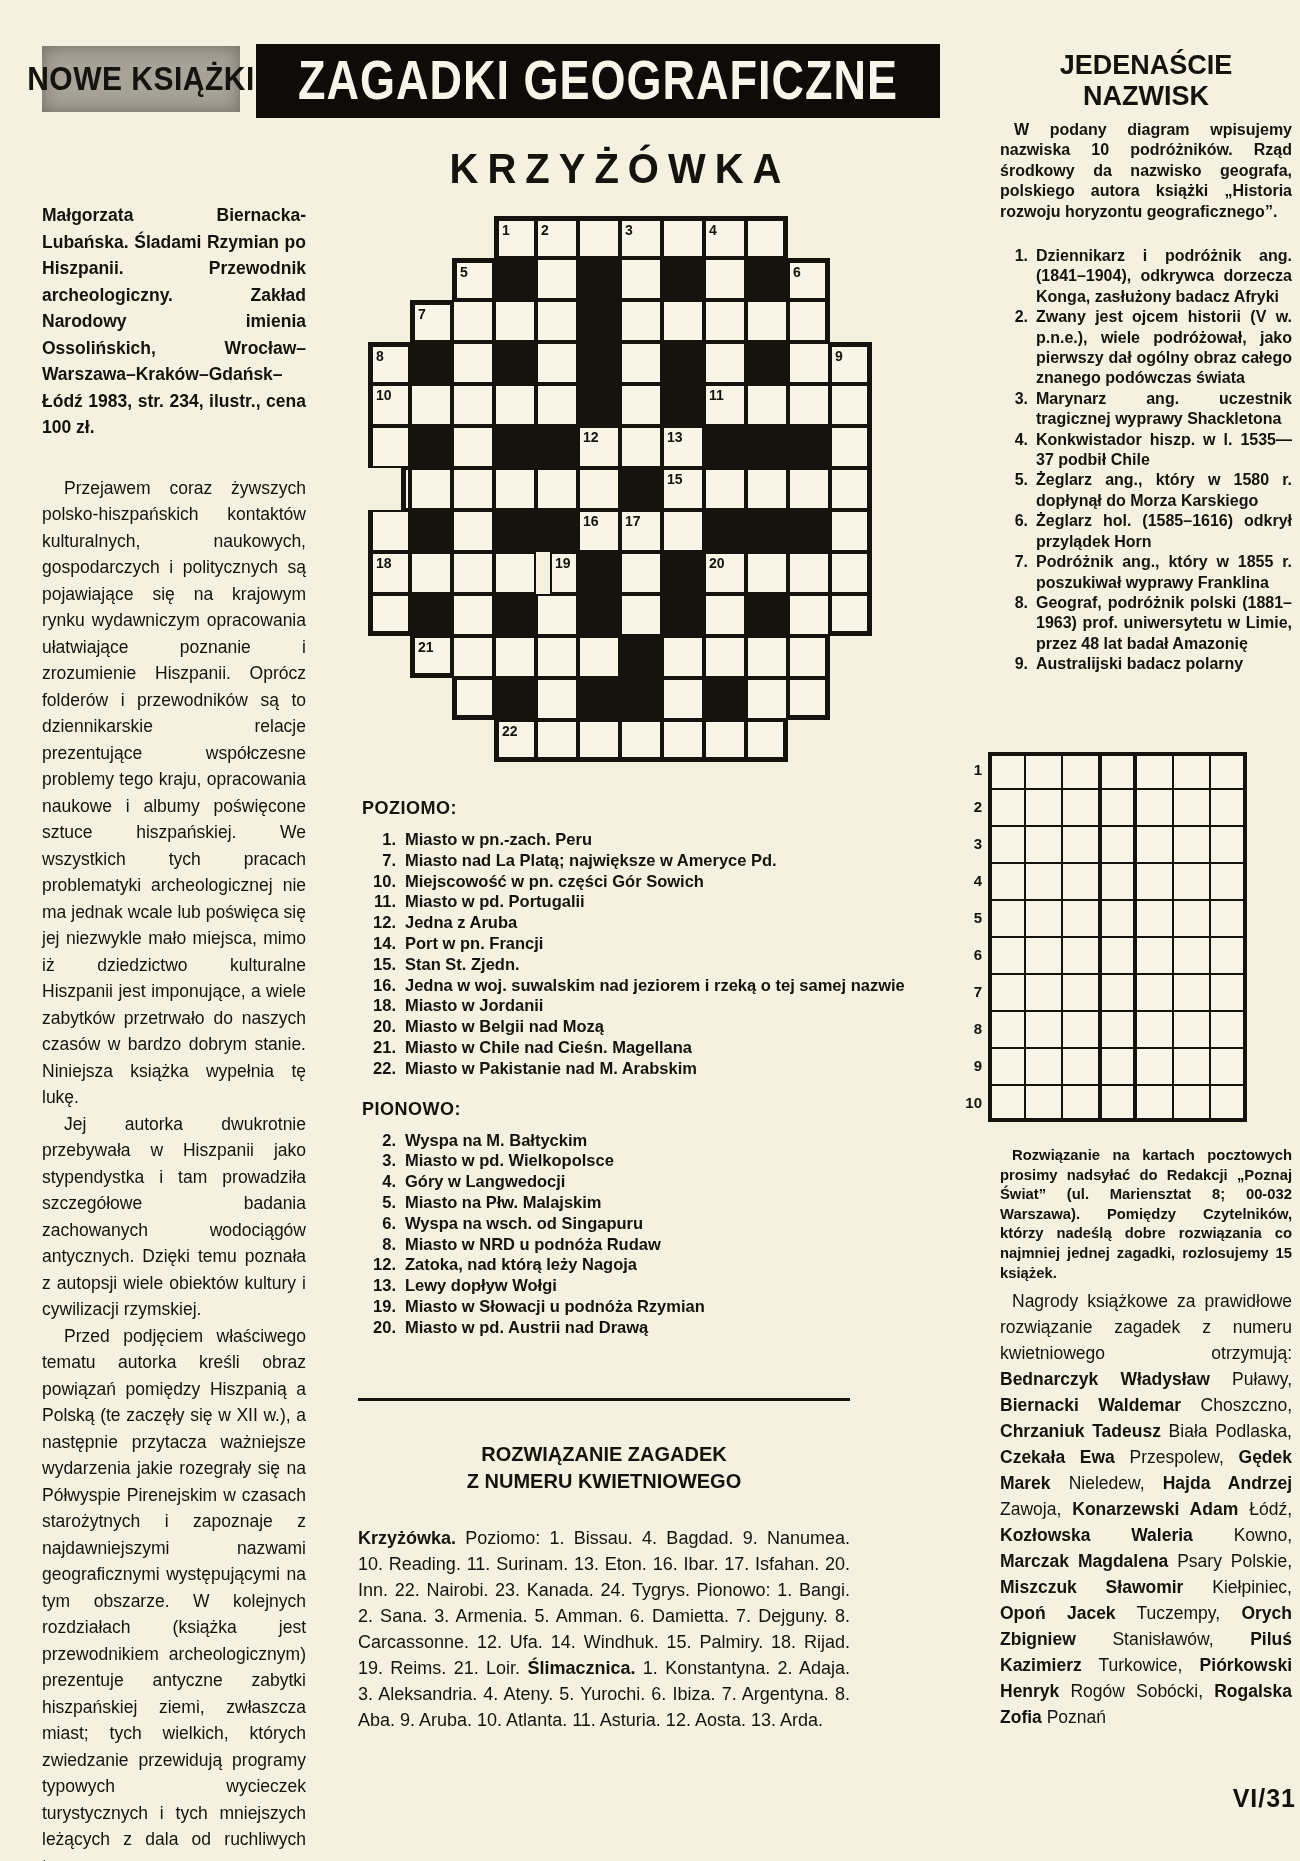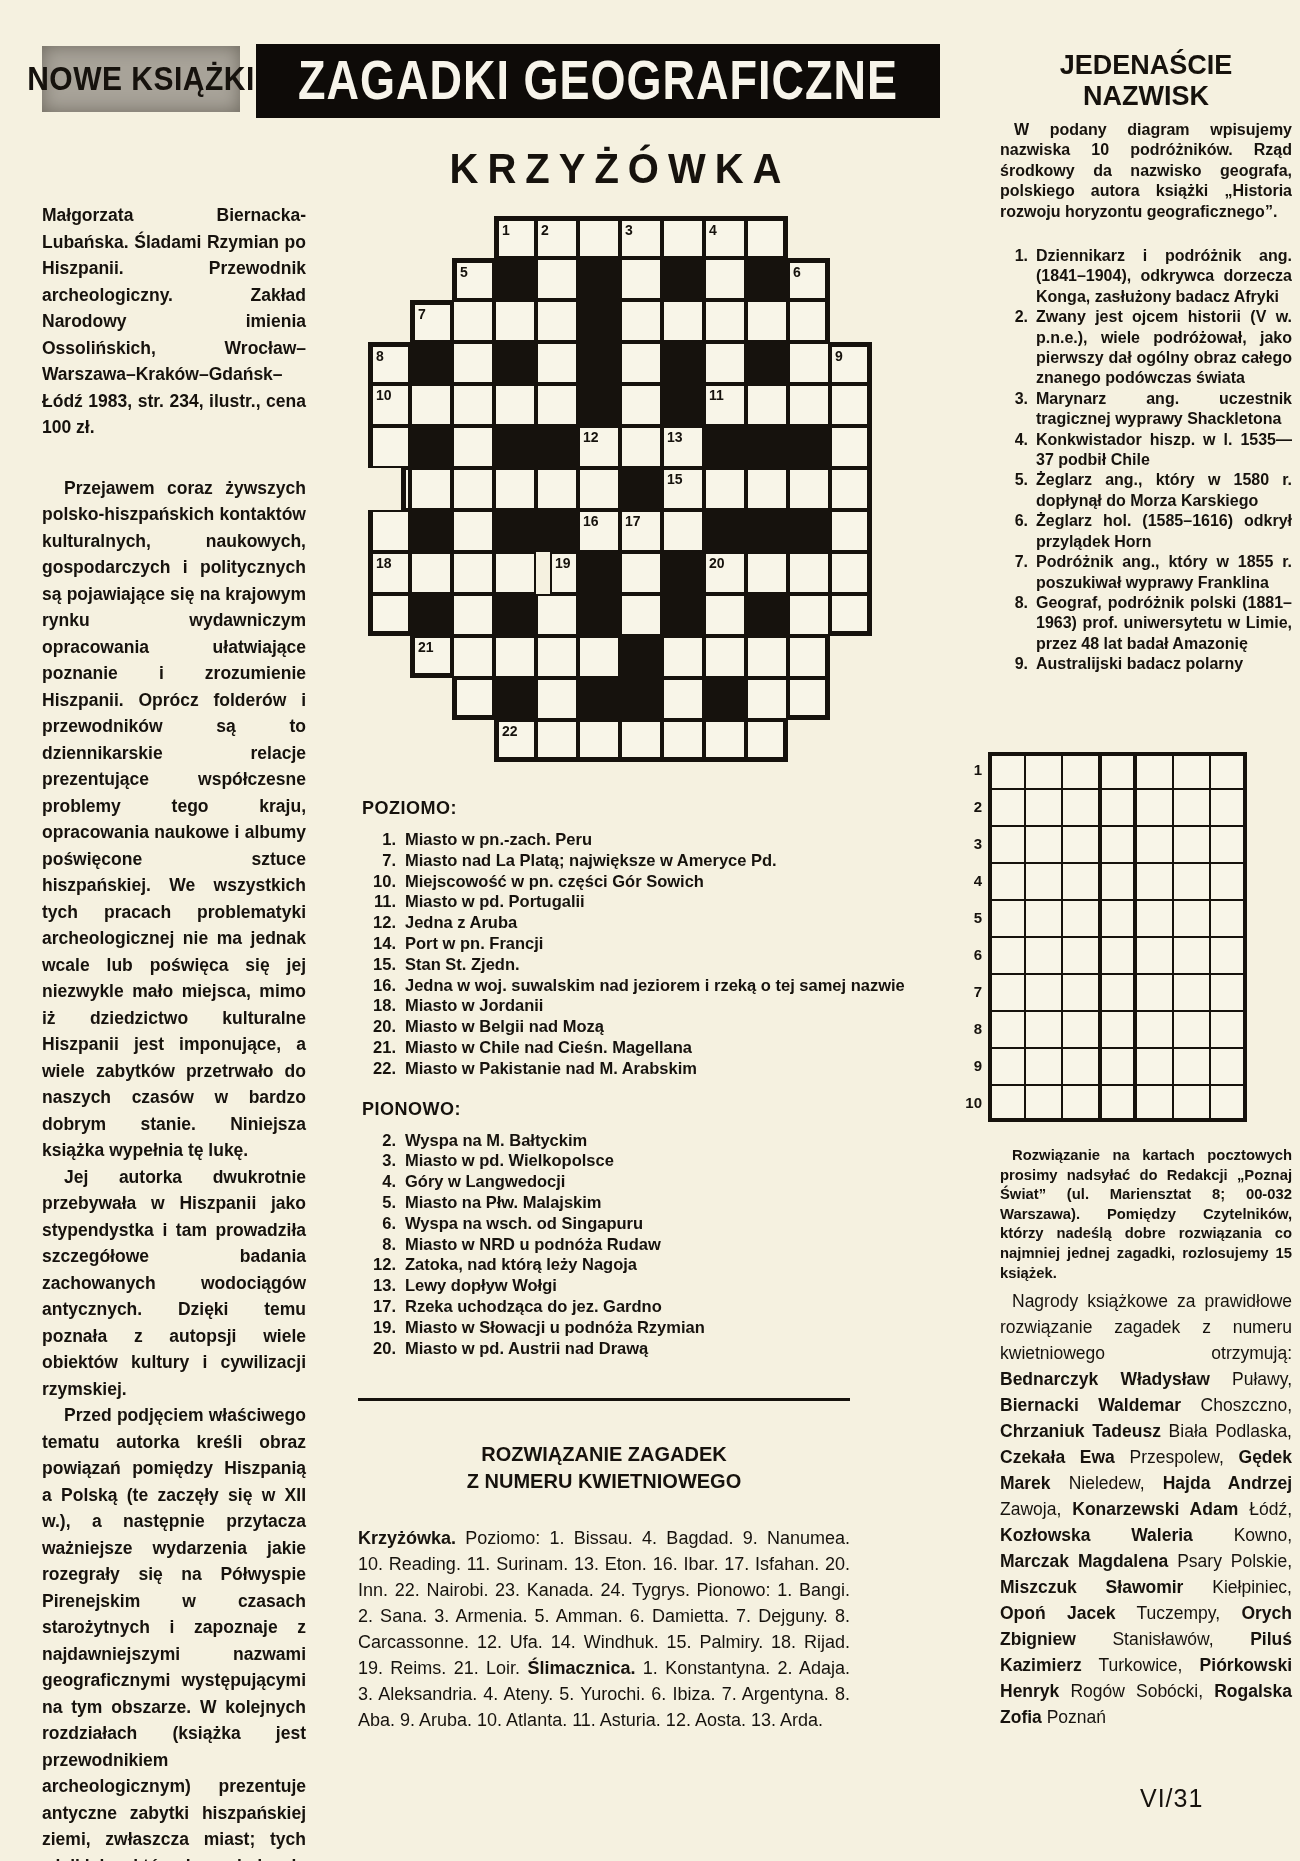--- a/index.html
+++ b/index.html
@@ -13,21 +13,21 @@
   .box-banner{position:absolute;left:42px;top:46px;width:198px;height:66px;background:var(--box-bg);
     display:flex;align-items:center;justify-content:center;box-shadow:inset 0 0 18px rgba(40,35,25,.45);}
   .box-banner span{font-weight:700;font-size:30px;letter-spacing:.5px;transform:scaleY(1.12);white-space:nowrap;}
   .black-banner{position:absolute;left:256px;top:44px;width:684px;height:74px;background:var(--banner-bg);
     display:flex;align-items:center;justify-content:center;}
   .black-banner span{color:var(--banner-text);font-weight:700;font-size:45px;letter-spacing:1px;transform:scaleY(1.22);white-space:nowrap;}
 
   
   #left-col{position:absolute;left:42px;top:202px;width:264px;font-size:17.5px;line-height:26.5px;text-align:justify;}
   #book-header{font-weight:700;margin-bottom:34px;}
-  #left-paragraphs p{font-weight:700;text-indent:22px;}
+  #left-paragraphs p{font-weight:400;text-indent:22px;}
 
   
   #cw-title{position:absolute;left:368px;top:146px;width:504px;text-align:center;font-weight:700;font-size:40px;letter-spacing:9px;transform:scaleY(1.05);}
   #cw-grid{position:absolute;left:368px;top:216px;display:grid;grid-template-columns:repeat(12,42px);grid-auto-rows:42px;}
   #cw-grid .cell{border-style:solid;border-color:var(--ink);background:var(--cellw);}
   #cw-grid .blk{background:var(--ink);}
   #cw-grid .void{border:none;background:transparent;}
   #cw-grid .num{display:block;font-size:14px;font-weight:700;padding:2px 0 0 3px;line-height:1;}
 
   
@@ -54,21 +54,21 @@
   
   #dg-wrap{position:absolute;left:988px;top:752px;}
   #dg{display:grid;grid-template-columns:repeat(7,37px);grid-auto-rows:37px;}
   #dg .cell{border-style:solid;border-color:var(--ink);background:var(--cellw);}
   .dg-label{position:absolute;width:22px;left:-28px;text-align:right;font-weight:700;font-size:15px;}
 
   #postcard{position:absolute;left:1000px;top:1146px;width:292px;font-size:14.8px;line-height:19.6px;font-weight:700;text-align:justify;text-indent:12px;}
   #awards{position:absolute;left:1000px;top:1288px;width:292px;font-size:17.5px;line-height:26px;text-align:justify;text-indent:12px;font-weight:400;}
   #awards .b{font-weight:700;}
 
-  #page-num{position:absolute;left:1140px;top:1784px;width:156px;font-size:25px;font-weight:400;letter-spacing:1px;}
+  #page-num{position:absolute;left:1140px;top:1784px;width:156px;text-align:right;font-size:25px;font-weight:700;letter-spacing:1px;}
 </style>
 </head>
 <body>
 
 <div id="paper">
 
   <div class="box-banner">
     <span>NOWE KSIĄŻKI</span>
   </div>
 
@@ -308,21 +308,20 @@
     <div class="clue-head">PIONOWO:</div>
     <ul class="clue-list" id="pionowo-list">
         <li><span class="cnum">2.</span><span class="ctext">Wyspa na M. Bałtyckim</span></li>
         <li><span class="cnum">3.</span><span class="ctext">Miasto w pd. Wielkopolsce</span></li>
         <li><span class="cnum">4.</span><span class="ctext">Góry w Langwedocji</span></li>
         <li><span class="cnum">5.</span><span class="ctext">Miasto na Płw. Malajskim</span></li>
         <li><span class="cnum">6.</span><span class="ctext">Wyspa na wsch. od Singapuru</span></li>
         <li><span class="cnum">8.</span><span class="ctext">Miasto w NRD u podnóża Rudaw</span></li>
         <li><span class="cnum">12.</span><span class="ctext">Zatoka, nad którą leży Nagoja</span></li>
         <li><span class="cnum">13.</span><span class="ctext">Lewy dopływ Wołgi</span></li>
-        <li><span class="cnum">17.</span><span class="ctext">Rzeka uchodząca do jez. Gardno</span></li>
         <li><span class="cnum">19.</span><span class="ctext">Miasto w Słowacji u podnóża Rzymian</span></li>
         <li><span class="cnum">20.</span><span class="ctext">Miasto w pd. Austrii nad Drawą</span></li>
       </ul>
   </div>
 
   <div id="solutions">
     <div class="rule"></div>
     <h3>
       <span>ROZWIĄZANIE ZAGADEK</span><br>
       <span>Z NUMERU KWIETNIOWEGO</span>

